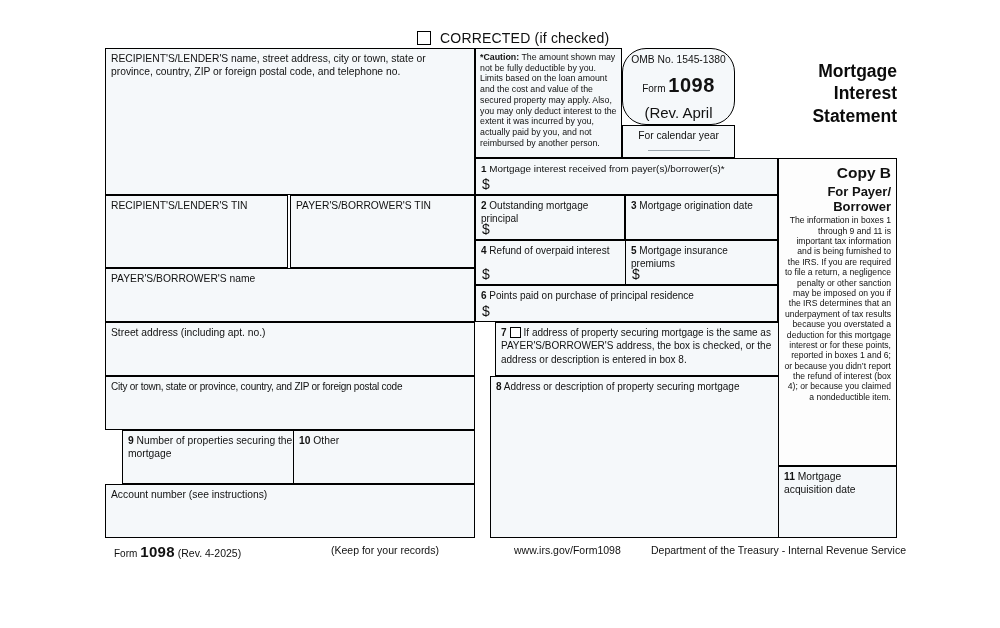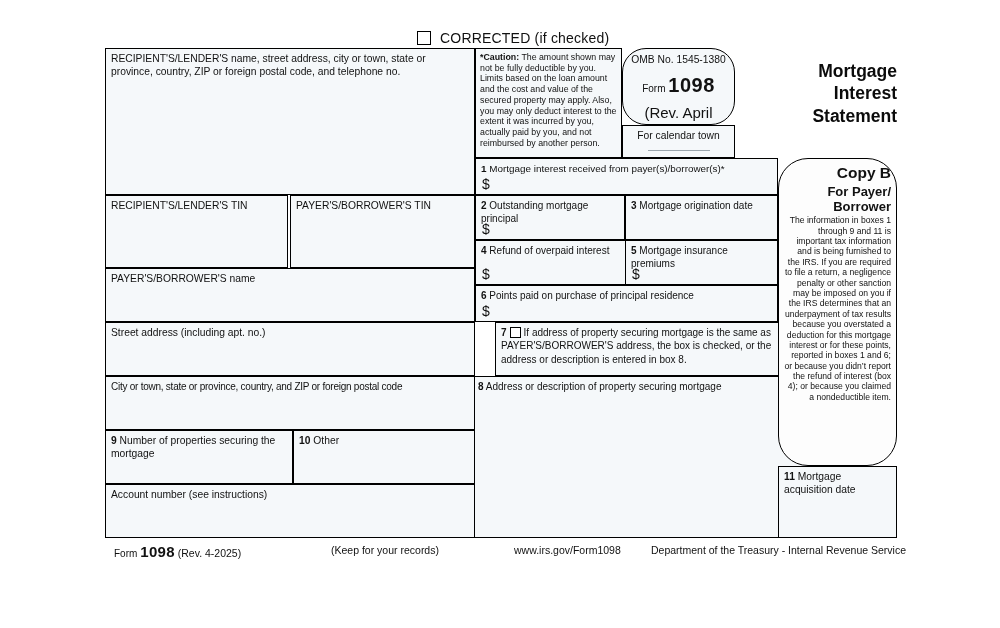--- a/index.html
+++ b/index.html
@@ -34,21 +34,21 @@
 
   
   .fit1 { white-space:nowrap; font-size:9.9px; }
   .mid .lbl { font-size:10px; }
 
   
   .cb7 { display:inline-block; width:11px; height:11px; border:1.3px solid #000; background:#fff;
          vertical-align:-2px; margin:0 3px; }
 
   
-  .copyb { background:#fdfdfd; text-align:right; padding:4px 5px;border-radius:30px; }
+  .copyb { background:#fdfdfd; text-align:right; padding:4px 5px; }
   .copyb .copy-title { font-size:15.5px; font-weight:bold; }
   .copyb .copy-for { font-size:13px; font-weight:bold; line-height:1.12; margin-top:2px; }
   .copyb .copy-body { font-size:8.6px; line-height:1.21; margin-top:1px; }
 
   .nowrap-sm { white-space:nowrap; font-size:10px; letter-spacing:-0.25px; }
 
   
   .footer { position:absolute; left:9px; top:540px; width:1000px; height:20px; font-size:10.5px; color:#111; }
   .f-left { position:absolute; left:105px; top:3px; }
   .f-left .fw { font-size:10px; }
@@ -78,21 +78,21 @@
   <div class="cell omb" style="left:622px; top:48px; width:113px; height:77px;">
     <div class="omb-no">OMB No. 1545-1380</div>
     <div class="form-line">
       <span class="form-word">Form</span>
       <span class="form-no">1098</span>
     </div>
     <div class="rev">(Rev. April 2025)</div>
   </div>
 
   <div class="cell calyear" style="left:622px; top:125px; width:113px; height:33px;">
-    <div>For calendar town</div>
+    <div>For calendar year</div>
     <div class="blankline"></div>
   </div>
 
   <div class="title-block">
     <div class="title-inner">Mortgage Interest Statement</div>
   </div>
 
   <div class="cell mid" style="left:475px; top:158px; width:303px; height:37px;">
     <span class="fit1"><span class="num">1</span>
     <span>Mortgage interest received from payer(s)/borrower(s)*</span></span>
@@ -123,21 +123,21 @@
   <div class="cell mid" style="left:475px; top:285px; width:303px; height:37px;">
     <span class="lbl"><span class="num">6</span>
     <span>Points paid on purchase of principal residence</span></span>
     <span class="dollar">$</span>
   </div>
 
   <div class="cell mid" style="left:475px; top:322px; width:303px; height:54px;margin-left:20px;">
     <span class="lbl"><span class="num">7</span><span class="cb7"></span><span>If address of property securing mortgage is the same as PAYER'S/BORROWER'S address, the box is checked, or the address or description is entered in box 8.</span></span>
   </div>
 
-  <div class="cell mid" style="left:472px; top:376px; width:347px; height:162px;">
+  <div class="cell mid" style="left:490px; top:376px; width:347px; height:162px;">
     <span class="lbl"><span class="num">8</span>
     <span>Address or description of property securing mortgage</span></span>
   </div>
 
   <div class="cell" style="left:105px; top:195px; width:183px; height:73px;">
     <span>RECIPIENT'S/LENDER'S TIN</span>
   </div>
   <div class="cell" style="left:290px; top:195px; width:185px; height:73px;">
     <span>PAYER'S/BORROWER'S TIN</span>
   </div>
@@ -147,21 +147,21 @@
   </div>
 
   <div class="cell" style="left:105px; top:322px; width:370px; height:54px;">
     <span>Street address (including apt. no.)</span>
   </div>
 
   <div class="cell" style="left:105px; top:376px; width:370px; height:54px;">
     <span class="nowrap-sm">City or town, state or province, country, and ZIP or foreign postal code</span>
   </div>
 
-  <div class="cell" style="left:105px; top:430px; width:188px; height:54px;">
+  <div class="cell" style="left:122px; top:430px; width:188px; height:54px;">
     <span><span class="num">9</span>
     <span>Number of properties securing the mortgage</span></span>
   </div>
   <div class="cell" style="left:293px; top:430px; width:182px; height:54px;">
     <span><span class="num">10</span>
     <span>Other</span></span>
   </div>
 
   <div class="cell" style="left:105px; top:484px; width:370px; height:54px;">
     <span>Account number (see instructions)</span>

